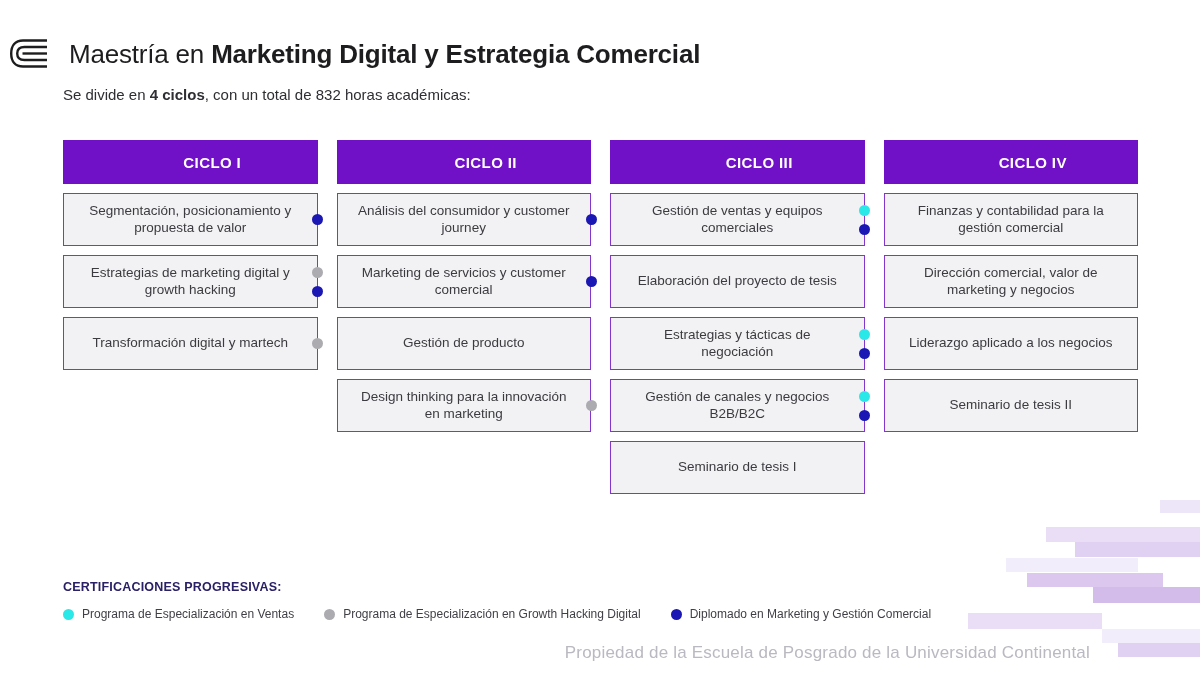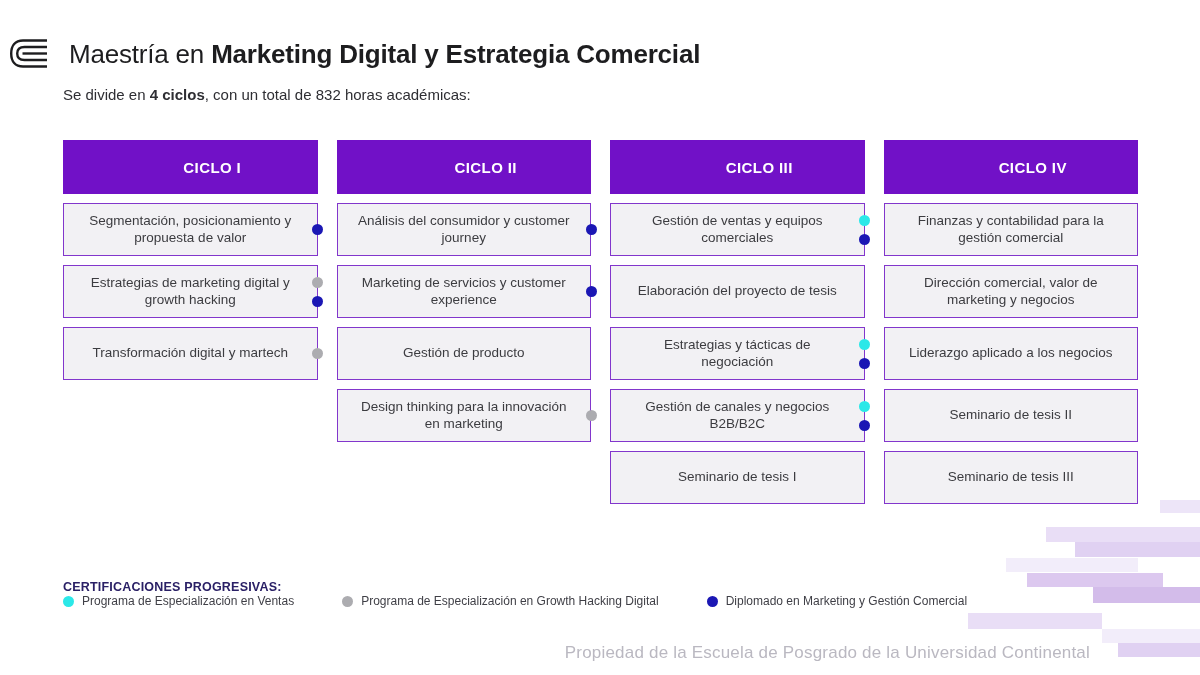--- a/index.html
+++ b/index.html
@@ -14,40 +14,40 @@
   .page-title .bold{font-weight:bold;}
   .subtitle{position:absolute;left:63px;top:86px;font-size:15px;color:#2e2e33;}
   .subtitle .bold{font-weight:bold;text-align:center;}
   
   .grid{
     position:absolute;left:63px;top:140px;width:1075px;
     display:grid;grid-template-columns:repeat(4,1fr);column-gap:19px;
   }
   .cycle-col{display:flex;flex-direction:column;gap:9px;}
   .cycle-header{
-    height:54px;background:var(--purple);color:#ffffff;
+    height:44px;background:var(--purple);color:#ffffff;
     display:flex;align-items:center;justify-content:center;
     font-weight:bold;font-size:15px;letter-spacing:0.4px;padding-left:44px;
   }
   .course-card{
     height:53px;box-sizing:border-box;background:var(--card-bg);
     border:1.5px solid var(--card-border);
     display:flex;align-items:center;justify-content:center;
     text-align:center;font-size:13.5px;line-height:1.22;color:#3c3c40;
     padding:2px 16px;position:relative;
   }
   .dot-col{
     position:absolute;right:-6.5px;top:0;height:100%;
     display:flex;flex-direction:column;justify-content:center;gap:8px;
   }
   .dot{width:11px;height:11px;border-radius:50%;flex:0 0 auto;}
   
   .legend{position:absolute;left:63px;top:580px;}
-  .legend-title{font-size:12.5px;font-weight:bold;color:#2a2066;letter-spacing:0.2px;}
-  .legend-items{display:flex;align-items:center;gap:48px;}
+  .legend-title{font-size:12.5px;font-weight:bold;color:#2a2066;letter-spacing:0.2px;margin-bottom:13px;}
+  .legend-items{display:flex;align-items:center;gap:30px;}
   .legend-item{display:flex;align-items:center;gap:8px;}
   .legend-item .label{font-size:12px;color:#3f3f46;}
   
   .footer-note{
     position:absolute;right:110px;top:643px;font-size:17px;color:#bab8c1;letter-spacing:0.2px;
   }
   
   .deco{position:absolute;pointer-events:none;}
 </style>
 </head>
@@ -91,21 +91,21 @@
       </div>
       <div class="cycle-col">
         <div class="cycle-header">CICLO II</div>
         <div class="course-card">
           <span>Análisis del consumidor y customer journey</span>
           <div class="dot-col">
             <div class="dot" style="background: rgb(27, 23, 180);"></div>
           </div>
         </div>
         <div class="course-card">
-          <span>Marketing de servicios y customer experience</span>
+          <span>Marketing de servicios y customer comercial</span>
           <div class="dot-col">
             <div class="dot" style="background: rgb(27, 23, 180);"></div>
           </div>
         </div>
         <div class="course-card">
           <span>Gestión de producto</span>
         </div>
         <div class="course-card">
           <span>Design thinking para la innovación en marketing</span>
           <div class="dot-col">
@@ -150,23 +150,20 @@
         </div>
         <div class="course-card">
           <span>Dirección comercial, valor de marketing y negocios</span>
         </div>
         <div class="course-card">
           <span>Liderazgo aplicado a los negocios</span>
         </div>
         <div class="course-card">
           <span>Seminario de tesis II</span>
         </div>
-        <div class="course-card">
-          <span>Seminario de tesis III</span>
-        </div>
       </div>
     </div>
 
   <div class="legend">
     <div class="legend-title">CERTIFICACIONES PROGRESIVAS:</div>
     <div class="legend-items" id="legend-items">
         <div class="legend-item">
           <div class="dot" style="background: rgb(43, 232, 232);"></div>
           <span class="label">Programa de Especialización en Ventas</span>
         </div>

